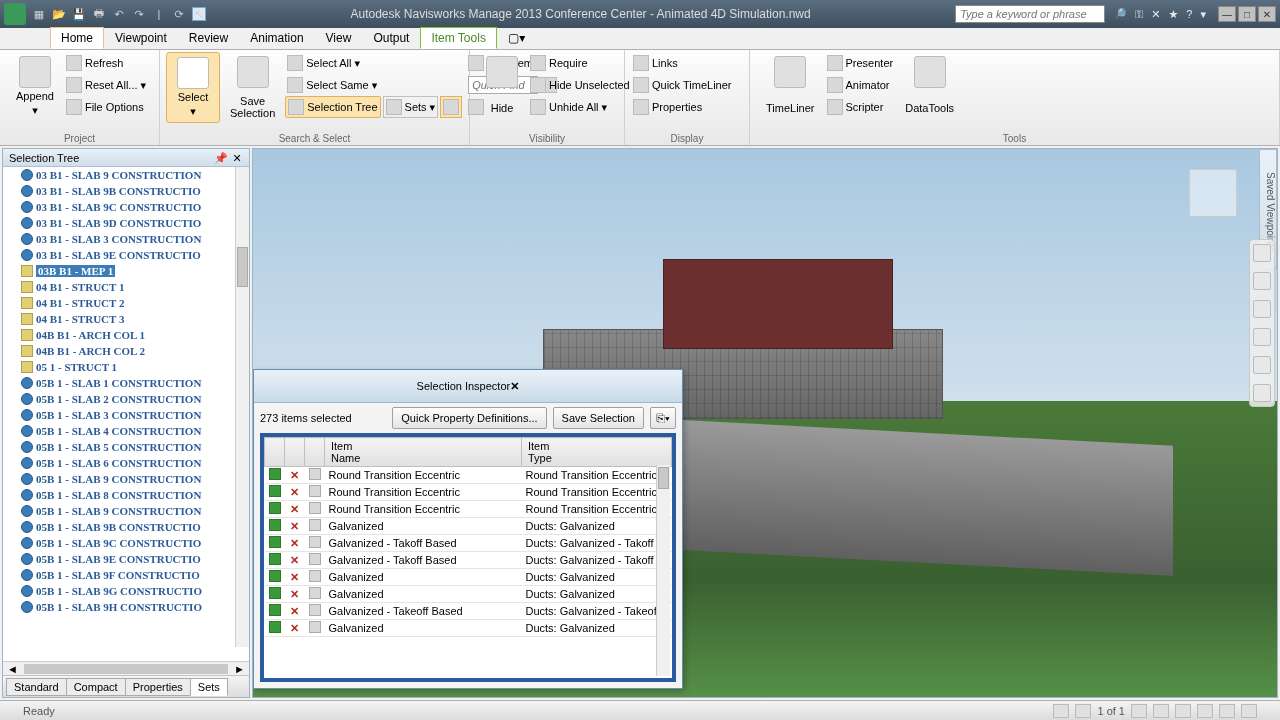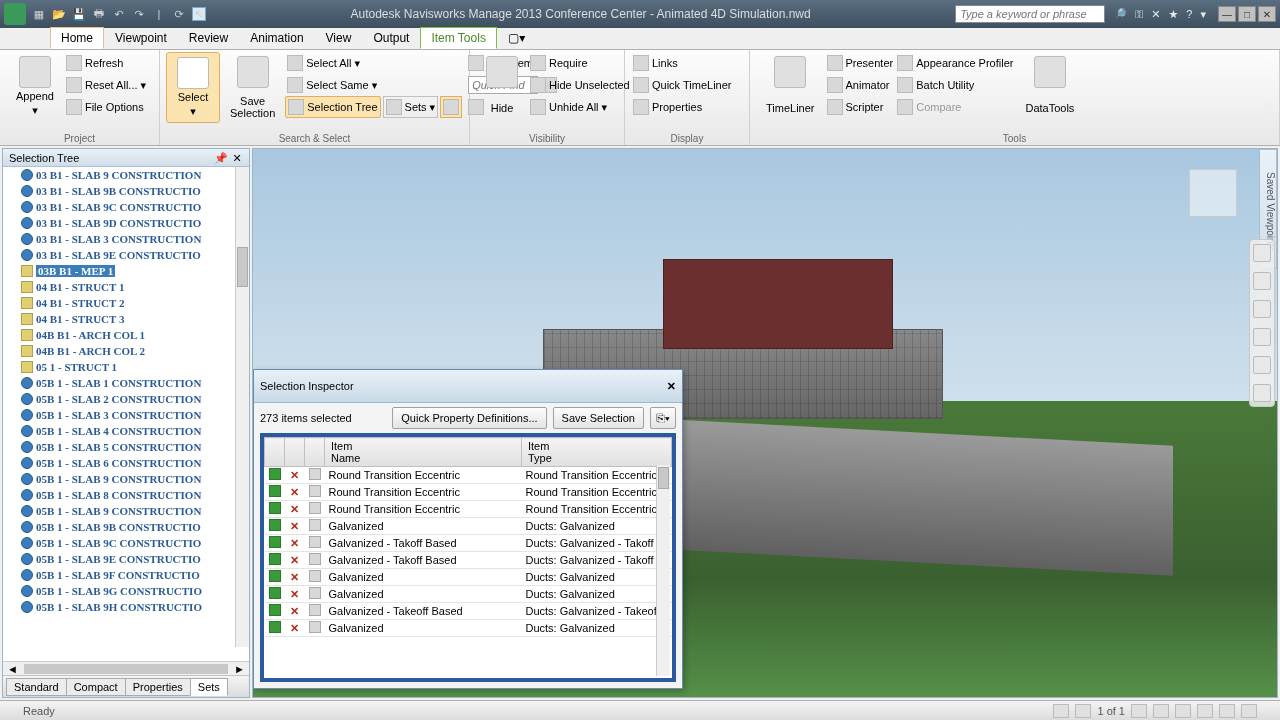--- a/index.html
+++ b/index.html
@@ -58,21 +58,21 @@
 .building { position: absolute; left: 290px; top: 110px; width: 430px; height: 230px; }
 .block1 { position: absolute; left: 120px; top: 0; width: 230px; height: 90px; background: #6b2f2f; border: 1px solid #4a2020; }
 .block2 { position: absolute; left: 0; top: 70px; width: 400px; height: 90px; background: linear-gradient(#888,#666); border: 1px solid #555; }
 .block2::after { content:""; position: absolute; inset: 0; background: repeating-linear-gradient(90deg,rgba(0,0,0,0.15) 0 1px, transparent 1px 8px), repeating-linear-gradient(0deg,rgba(0,0,0,0.12) 0 1px, transparent 1px 14px); }
 .viewcube { position: absolute; top: 20px; right: 40px; width: 48px; height: 48px; background: rgba(255,255,255,0.5); border: 1px solid #ccc; }
 .navbar3d { position: absolute; right: 2px; top: 90px; width: 26px; background: rgba(240,240,240,0.85); border: 1px solid #c8c8c8; border-radius: 4px; padding: 4px 0; display: flex; flex-direction: column; align-items: center; gap: 10px; }
 .navbar3d div { width: 18px; height: 18px; background: #e8e8e8; border: 1px solid #bbb; border-radius: 2px; }
 .right-strip { position: absolute; right: 0; top: 0; width: 18px; height: 120px; background: linear-gradient(#eaf1f8,#d0dde8); border: 1px solid #a8bed0; writing-mode: vertical-rl; text-align: center; font-size: 10px; padding-top: 6px; color: #555; }
 
 .inspector { position: absolute; left: 0; top: 220px; width: 430px; height: 320px; background: #f4f4f4; border: 1px solid #6a8db0; box-shadow: 2px 2px 6px rgba(0,0,0,0.25); display: flex; flex-direction: column; }
-.inspector .ihdr { height: 28px; background: linear-gradient(#eaf1f8,#c8dae8); border-bottom: 1px solid #9cb8d0; display: flex; align-items: center; justify-content: space-between; padding: 16px 6px; font-size: 12px; }
+.inspector .ihdr { height: 28px; background: linear-gradient(#eaf1f8,#c8dae8); border-bottom: 1px solid #9cb8d0; display: flex; align-items: center; justify-content: center; padding: 16px 6px; font-size: 12px; }
 .inspector .ihdr .x { cursor: pointer; font-weight: bold; }
 .inspector .toolbar { height: 30px; display: flex; align-items: center; gap: 6px; padding: 0 6px; }
 .inspector .toolbar .status { flex: 0 0 auto; }
 .inspector .toolbar button { height: 22px; padding: 0 8px; background: linear-gradient(#fdfdfd,#e4e4e4); border: 1px solid #a0a0a0; border-radius: 2px; font-size: 11px; cursor: pointer; }
 .inspector .toolbar .iconbtn { width: 26px; padding: 0; }
 .inspector .gridwrap { flex: 1; margin: 0 6px 6px 6px; border: 4px solid #2a5aa0; position: relative; background: #fff; }
 .inspector table { width: 100%; border-collapse: collapse; font-size: 11px; }
 .inspector th { background: linear-gradient(#f4f4f4,#e0e0e0); border: 1px solid #c0c0c0; text-align: left; padding: 2px 6px; font-weight: normal; }
 .inspector td { border-bottom: 1px solid #e4e4e4; padding: 1px 4px; white-space: nowrap; overflow: hidden; }
 .inspector td.ico { width: 16px; text-align: center; }
@@ -251,34 +251,20 @@
           </div>
         <div class="smrow">
             <span class="ico"></span>
             <span>Animator</span>
           </div>
         <div class="smrow">
             <span class="ico"></span>
             <span>Scripter</span>
           </div>
       </div>
-      <div style="display:flex;flex-direction:column;">
-        <div class="smrow">
-            <span class="ico"></span>
-            <span>Appearance Profiler</span>
-          </div>
-        <div class="smrow">
-            <span class="ico"></span>
-            <span>Batch Utility</span>
-          </div>
-        <div class="smrow gray">
-            <span class="ico"></span>
-            <span>Compare</span>
-          </div>
-      </div>
       <div class="bigbtn">
         <div class="ico"></div>
         <div class="lbl">DataTools</div>
       </div>
     </div>
     <div class="grplabel">Tools</div>
   </div>
 </div>
 
 <div class="workspace">

